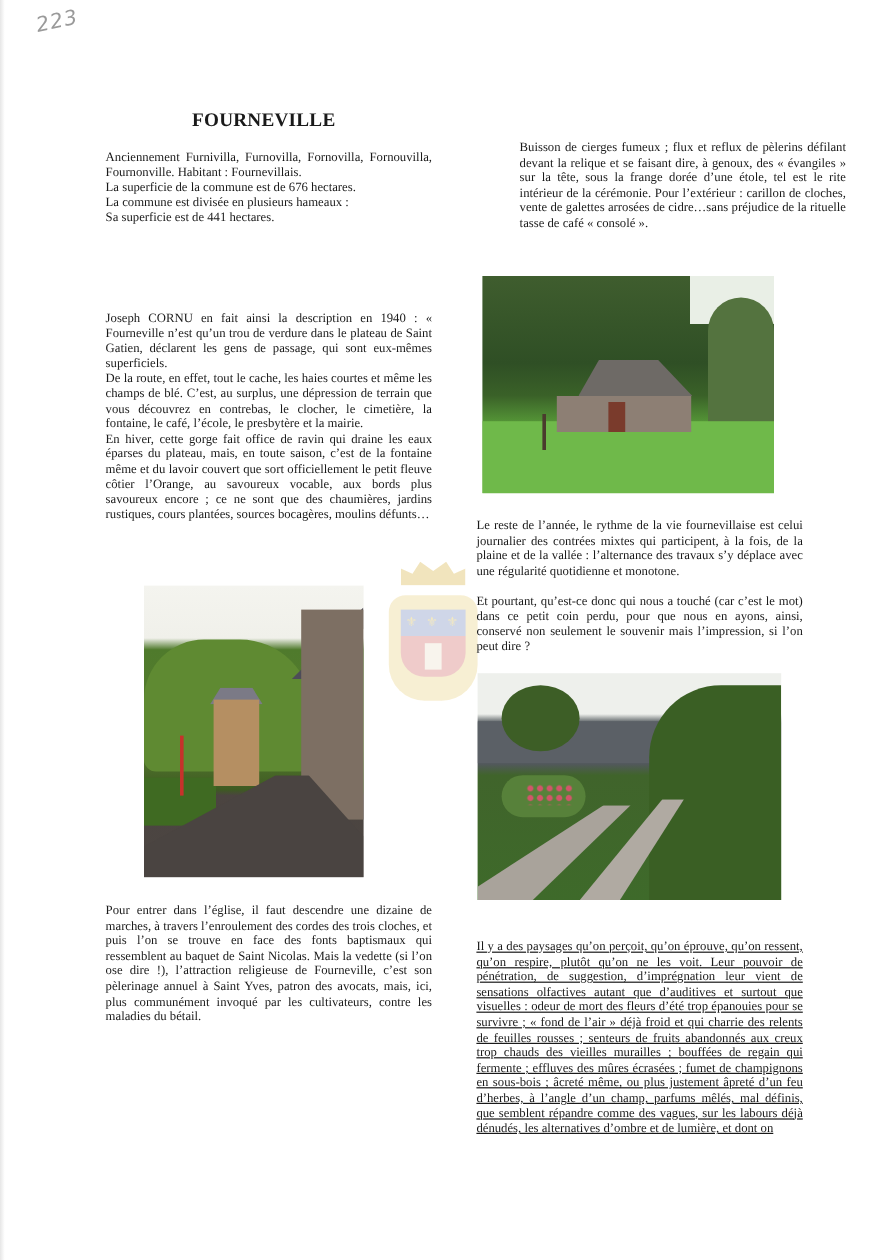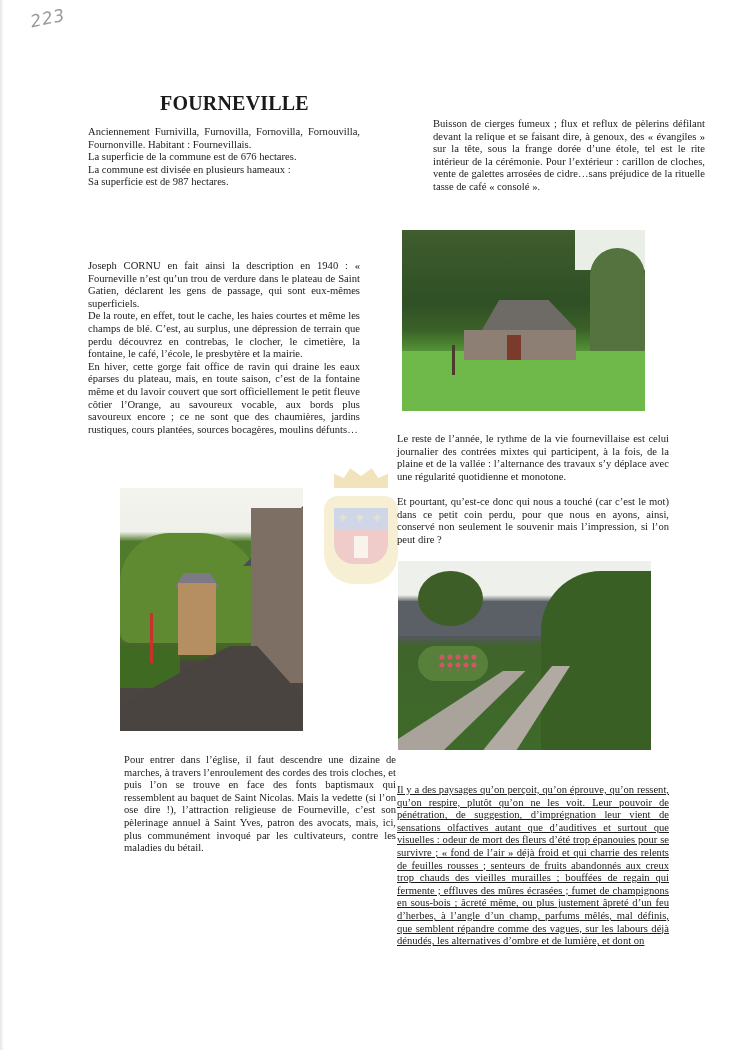--- a/index.html
+++ b/index.html
@@ -1,27 +1,27 @@
 <!DOCTYPE html>
 <html><head>
 <meta charset="utf-8">
 <style>
   html, body { margin:0; padding:0; }
   body { width:744px; height:1050px; background:#ffffff; position:relative; overflow:hidden;
          font-family:"Liberation Serif","DejaVu Serif",serif; color:#1a1a1a; }
   .page-edge { position:absolute; left:0; top:0; width:4px; height:1050px; background:linear-gradient(90deg,#e6e6e6,#fff); }
   .page-number { position:absolute; left:30px; top:8px; font-family:"DejaVu Sans",sans-serif; font-size:17px;
                  color:#9a9a9a; transform:rotate(-12deg); letter-spacing:1px; font-style:italic; }
-  .title { position:absolute; left:160px; top:92px; font-size:20px; font-weight:bold; letter-spacing:0.2px; }
+  .title { position:absolute; left:160px; top:92px; font-size:16px; font-weight:bold; letter-spacing:0.2px; }
   .col { position:absolute; font-size:10.6px; line-height:12.6px; text-align:justify; }
   .col p { margin:0; }
   .gap { height:12.6px; }
   .left1 { left:88px; top:126px; width:272px; }
   .left2 { left:88px; top:260px; width:272px; }
-  .left3 { left:88px; top:754px; width:272px;margin-left:36px; }
+  .left3 { left:88px; top:754px; width:272px; }
   .right1 { left:397px; top:118px; width:272px;margin-left:36px; }
   .right2 { left:397px; top:433px; width:272px; }
   .right3 { left:397px; top:784px; width:272px;text-decoration:underline; }
 
   .photo { position:absolute; overflow:hidden; }
   
   .photo-barn { left:402px; top:230px; width:243px; height:181px;
     background:linear-gradient(180deg,#3f5d2e 0%,#2f4f25 40%,#3a6128 55%,#5aa03a 70%,#6cb545 100%); }
   .photo-barn .sky { position:absolute; right:0; top:0; width:70px; height:40px; background:#e9efe6; }
   .photo-barn .trees-right { position:absolute; right:0; top:18px; width:55px; height:115px; background:#54733f; border-radius:30px 30px 0 0; }
@@ -73,26 +73,26 @@
 <body>
 
 <div class="page-edge"></div>
 <div class="page-number">223</div>
 <div class="title">FOURNEVILLE</div>
 
 <div class="col left1">
   <p>Anciennement Furnivilla, Furnovilla, Fornovilla, Fornouvilla, Fournonville. Habitant : Fournevillais.</p>
   <p>La superficie de la commune est de 676 hectares.</p>
   <p>La commune est divisée en plusieurs hameaux :</p>
-  <p>Sa superficie est de 987 hectares.</p>
+  <p>Sa superficie est de 441 hectares.</p>
 </div>
 
 <div class="col left2">
   <p>Joseph CORNU en fait ainsi la description en 1940 : « Fourneville n’est qu’un trou de verdure dans le plateau de Saint Gatien, déclarent les gens de passage, qui sont eux-mêmes superficiels.</p>
-  <p>De la route, en effet, tout le cache, les haies courtes et même les champs de blé. C’est, au surplus, une dépression de terrain que perdu découvrez en contrebas, le clocher, le cimetière, la fontaine, le  café, l’école, le presbytère et la mairie.</p>
+  <p>De la route, en effet, tout le cache, les haies courtes et même les champs de blé. C’est, au surplus, une dépression de terrain que vous découvrez en contrebas, le clocher, le cimetière, la fontaine, le  café, l’école, le presbytère et la mairie.</p>
   <p>En hiver, cette gorge fait office de ravin qui draine les eaux éparses du plateau, mais, en toute saison, c’est de la fontaine même et du lavoir couvert que sort officiellement le petit fleuve côtier l’Orange, au savoureux vocable, aux bords plus savoureux encore ; ce ne sont que des chaumières, jardins rustiques, cours plantées, sources bocagères, moulins défunts…</p>
 </div>
 
 <div class="photo photo-road">
   <div class="trees"></div>
     <div class="grass"></div>
   <div class="house-roof"></div>
     <div class="house"></div>
   <div class="church-roof"></div>
     <div class="church"></div>

